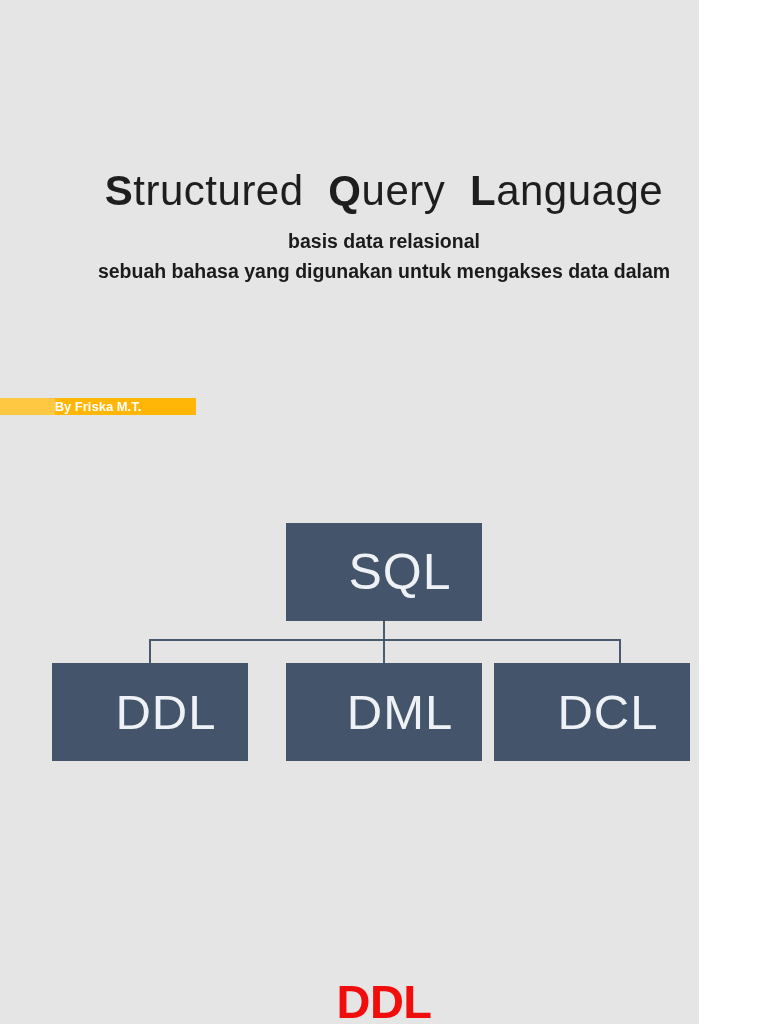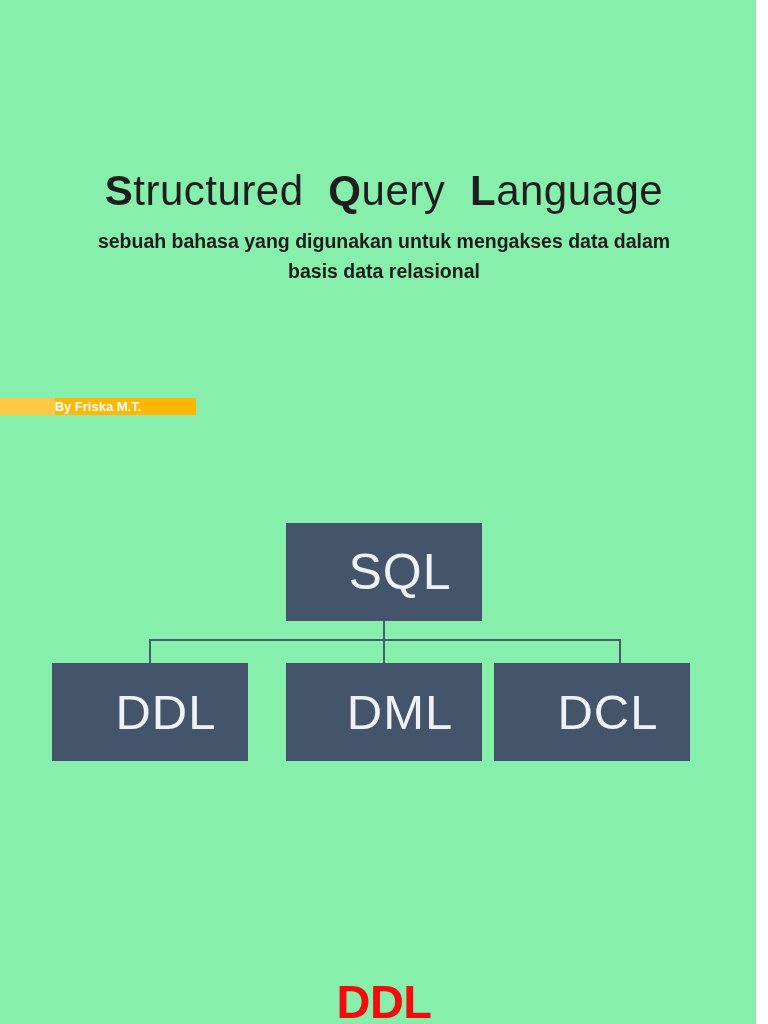--- a/index.html
+++ b/index.html
@@ -1,23 +1,23 @@
 <!DOCTYPE html>
 <html><head>
 <meta charset="utf-8">
 <style>
   * { margin: 0; padding: 0; box-sizing: border-box; }
   html, body { background: #ffffff; }
   body { font-family: "Liberation Sans", "DejaVu Sans", sans-serif; }
 
   .page {
     position: relative;
-    width: 756px;
+    width: 699px;
     height: 1024px;
-    background: #86efac;
+    background: #e5e5e5;
     overflow: hidden;
   }
 
   
   .title {
     position: absolute;
     top: 166px; left: 0; width: 768px;
     text-align: center;
     font-size: 42px;
     line-height: 50px;
@@ -108,22 +108,22 @@
 
 <div class="page">
 
   <h1 class="title">
     <span class="word"><span class="init">S</span><span>tructured</span></span>
     <span class="word"><span class="init">Q</span><span>uery</span></span>
     <span class="word"><span class="init">L</span><span>anguage</span></span>
   </h1>
 
   <div class="subtitle">
+    <div>basis data relasional</div>
     <div>sebuah bahasa yang digunakan untuk mengakses data dalam</div>
-    <div>basis data relasional</div>
   </div>
 
   <div class="badge">
     <div class="badge-accent"></div>
     <div class="badge-label">By Friska M.T.</div>
   </div>
 
   <div>
 
     <div class="node node-root">

